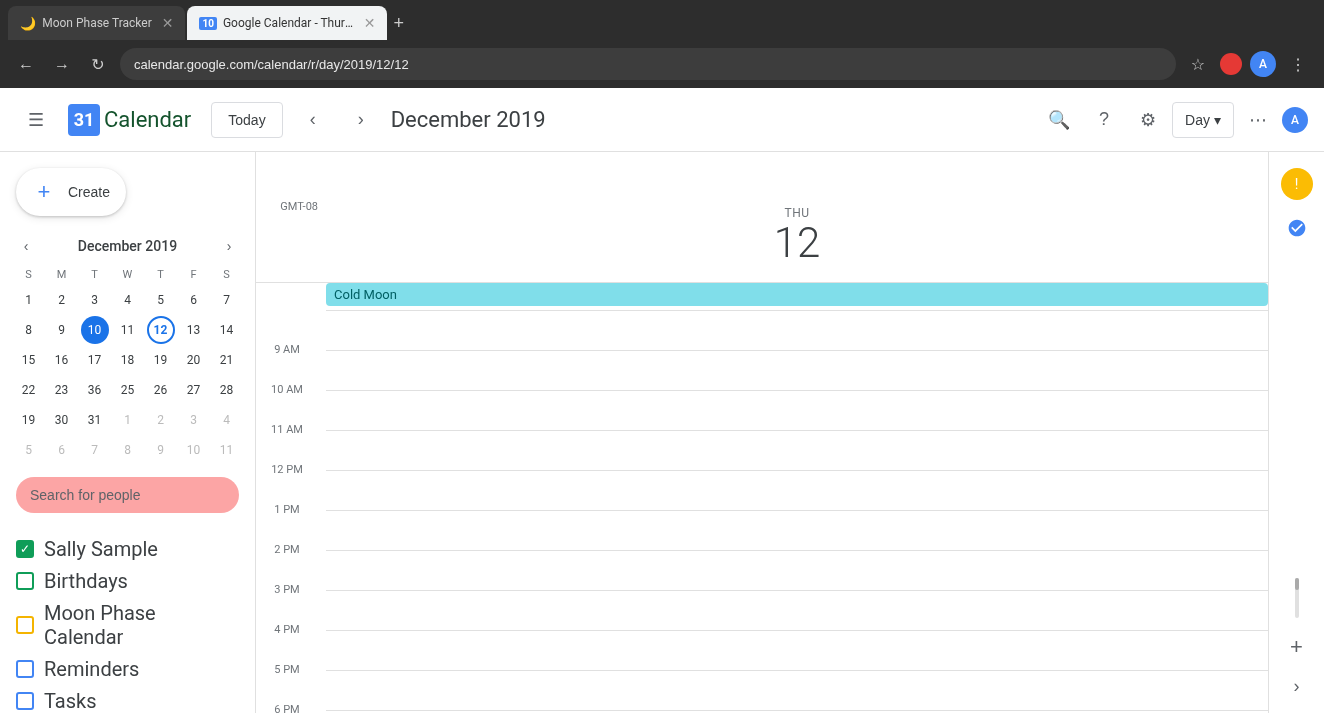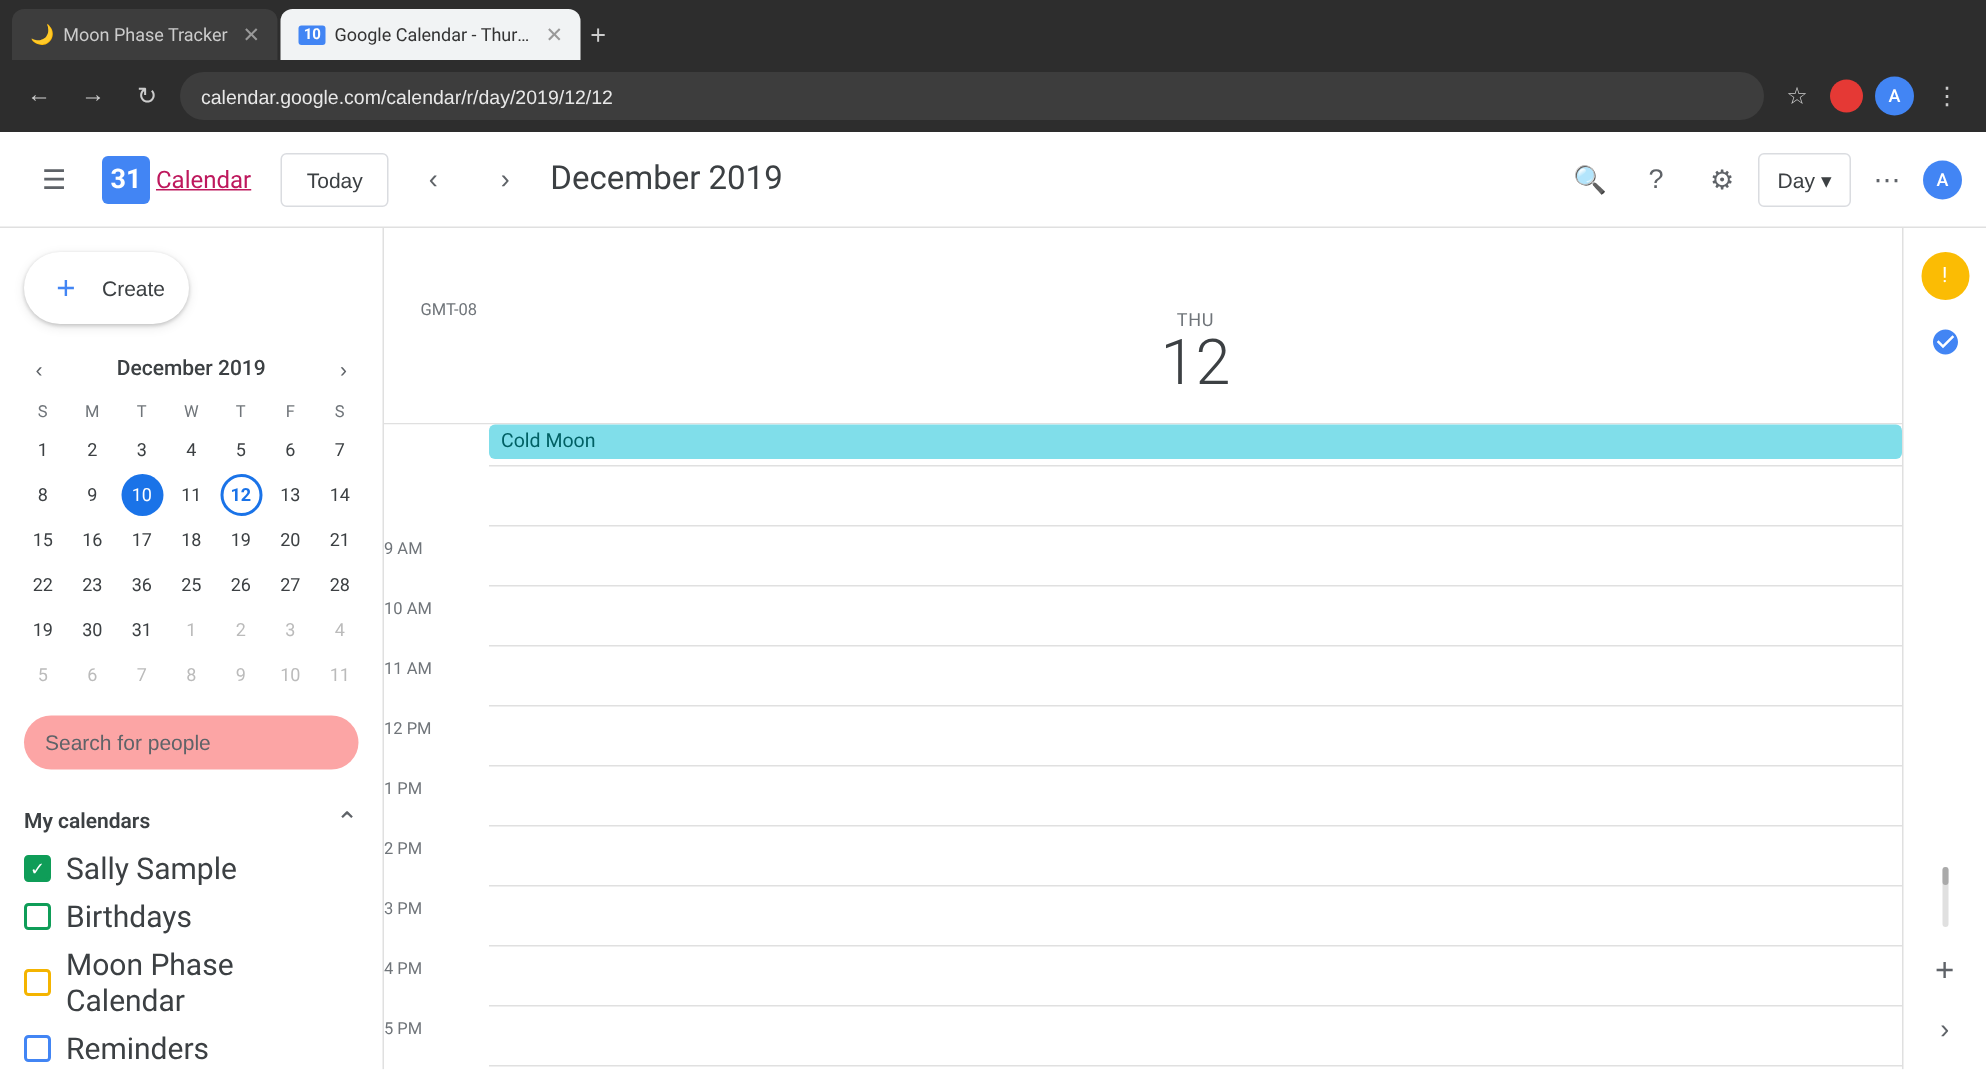--- a/index.html
+++ b/index.html
@@ -127,24 +127,23 @@
     .logo-31 {
       width: 32px; height: 32px;
       background: #4285f4;
       border-radius: 4px;
       color: white;
       font-size: 18px;
       font-weight: bold;
       display: flex; align-items: center; justify-content: center;
     }
     .logo-text {
-      font-size: 16px;
-      color: #be185d;
+      font-size: 22px;
+      color: #14532d;
       font-weight: 400;
-      text-decoration: underline;
     }
     .today-btn {
       height: 36px;
       padding: 0 16px;
       border: 1px solid #dadce0;
       border-radius: 4px;
       background: white;
       font-size: 14px;
       color: #3c4043;
       cursor: pointer;
@@ -427,27 +426,26 @@
       overflow-y: auto;
       position: relative;
     }
     .time-row {
       display: flex;
       height: 40px;
       position: relative;
     }
     .time-label {
       width: 70px;
-      text-align: left;
+      text-align: center;
       padding-right: 8px;
       font-size: 11px;
       color: #70757a;
       position: relative;
       top: -7px;
-      margin-top: 16px;
     }
     .time-line {
       flex: 1;
       border-top: 1px solid #e0e0e0;
     }
 
     
     .right-panel {
       width: 56px;
       border-left: 1px solid #e0e0e0;
@@ -626,24 +624,20 @@
             </div>
           </div>
         </div>
       </div>
 
       
       <button class="search-people">Search for people</button>
 
       
       <div class="cal-section">
-        <div class="cal-section-header">
-          <span class="cal-section-title">My calendars</span>
-          <span style="color:#5f6368;font-size:18px;">⌃</span>
-        </div>
 
         <div class="cal-item">
           <div class="cal-checkbox checked" style="background:#0f9d58;border-color:#0f9d58;">✓</div>
           <span class="cal-item-label">Sally Sample</span>
         </div>
 
         <div class="cal-item">
           <div class="cal-checkbox" style="border-color:#0f9d58;"></div>
           <span class="cal-item-label">Birthdays</span>
         </div>

